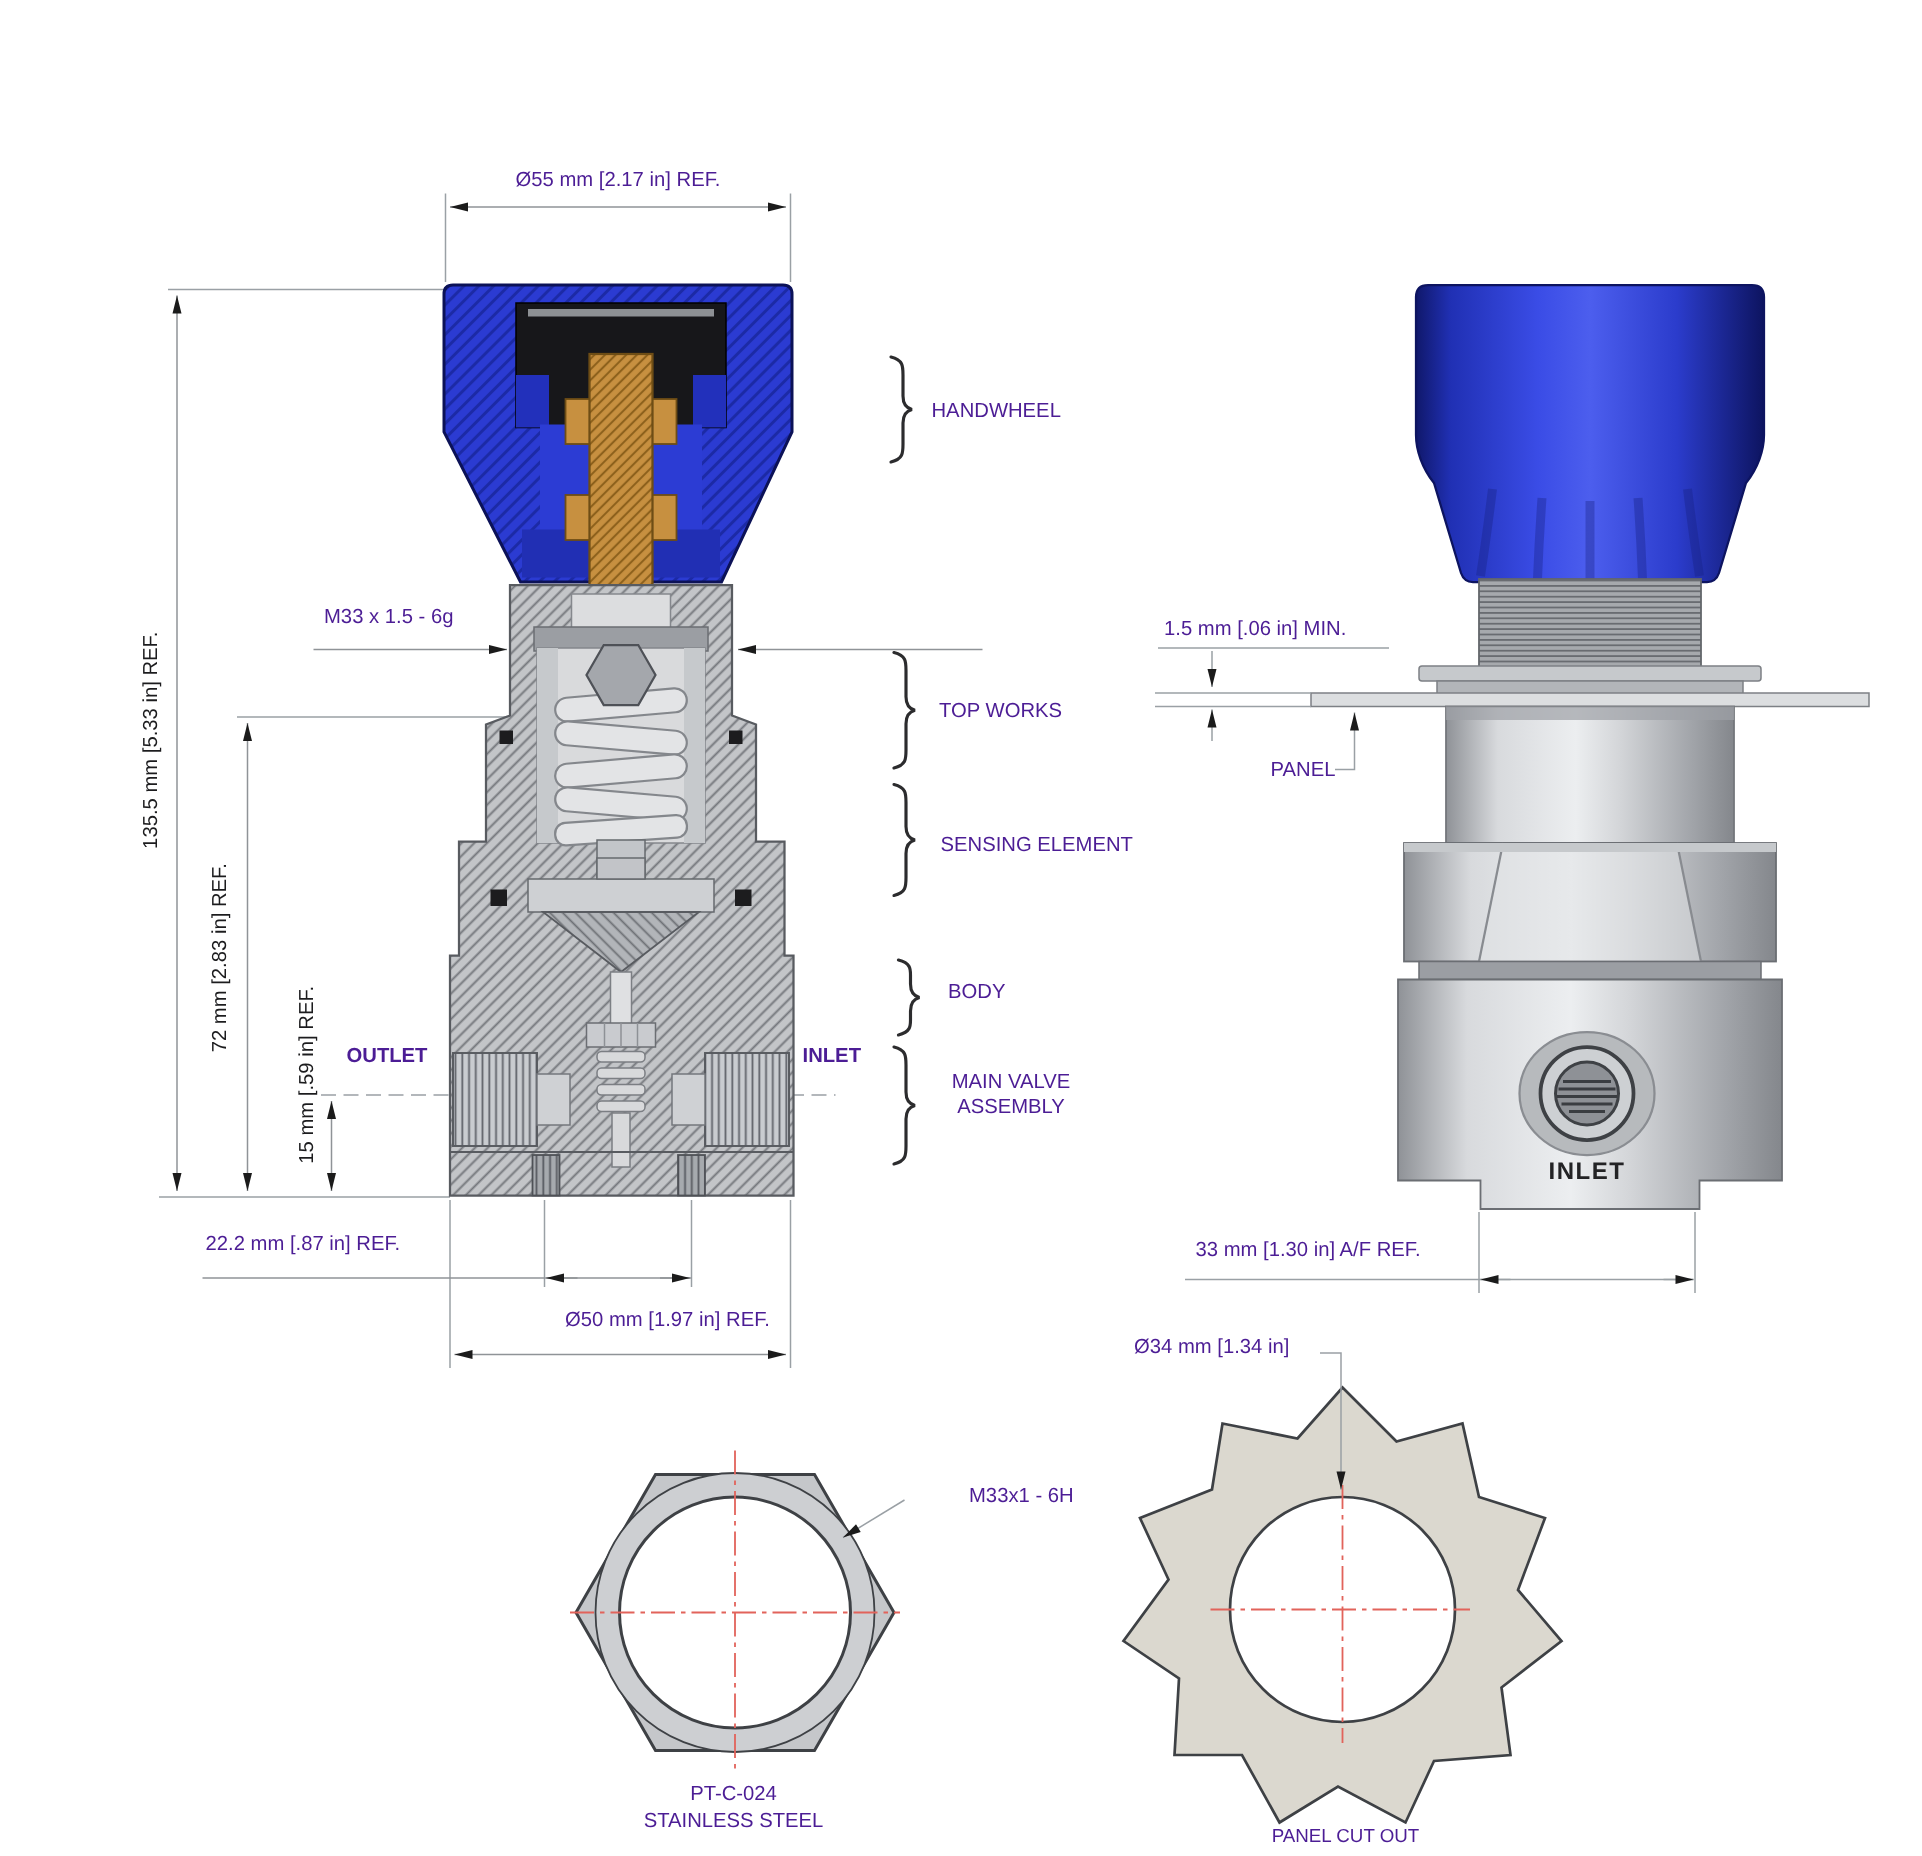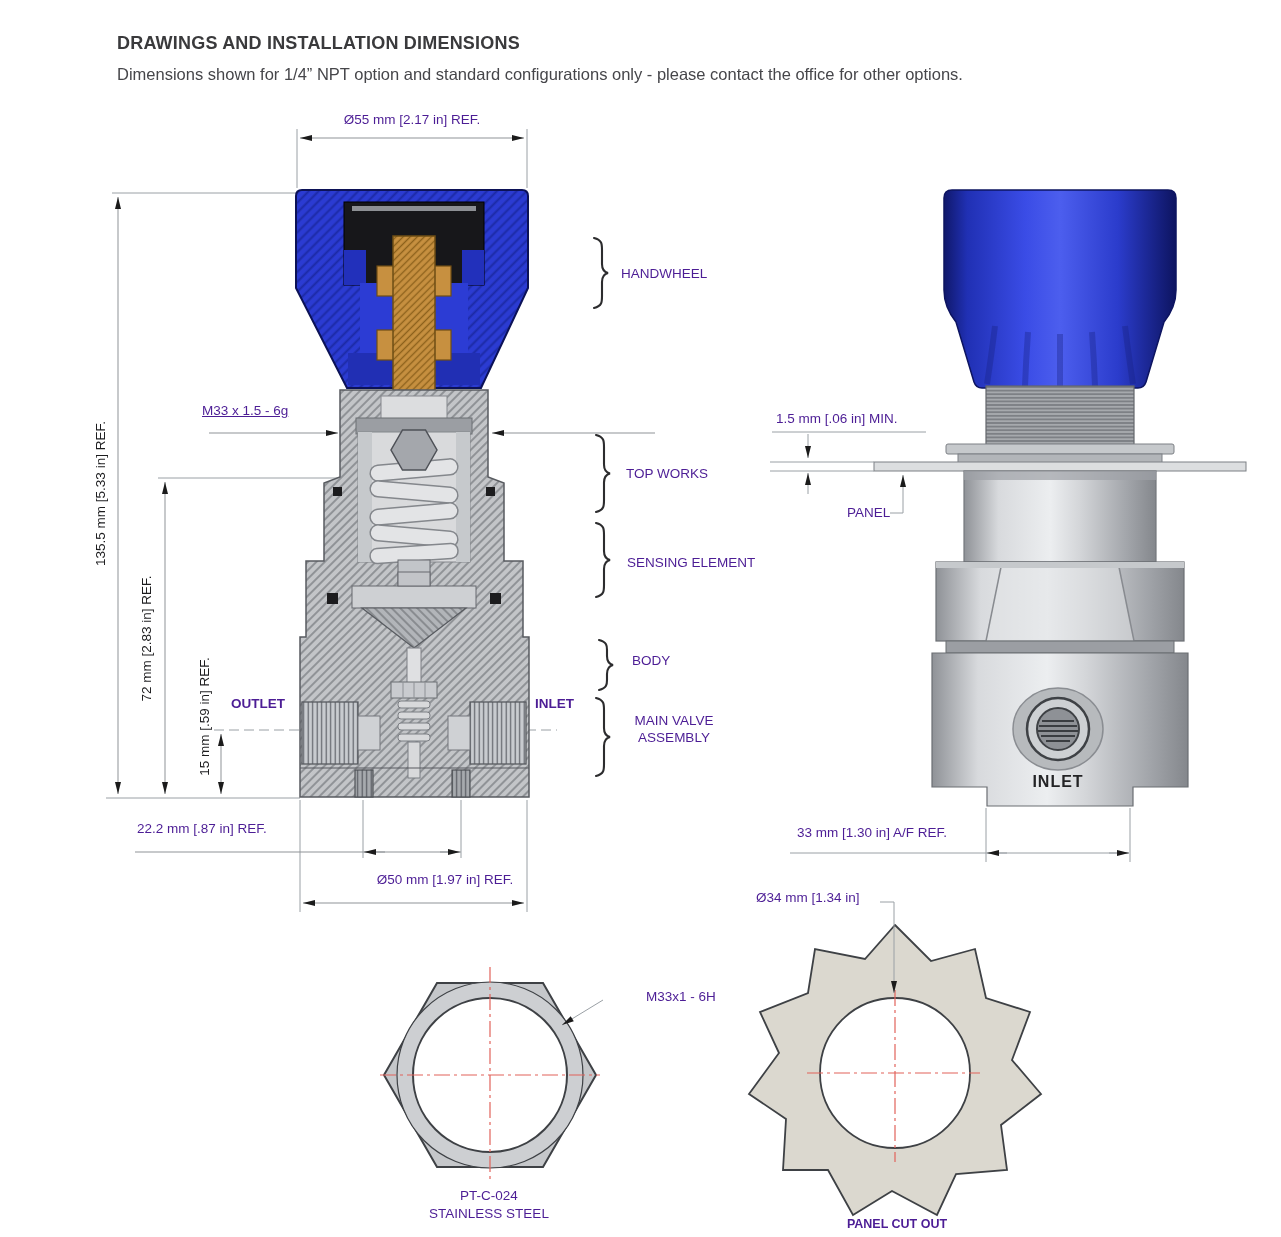--- a/index.html
+++ b/index.html
@@ -7,21 +7,21 @@
             font-family:"Liberation Sans", sans-serif; }
   svg.draw { position:absolute; left:0; top:0; }
   .title { position:absolute; left:117px; top:33px; font-size:18px; font-weight:bold;
            color:#3a3a3c; letter-spacing:.2px; white-space:nowrap; }
   .subtitle { position:absolute; left:117px; top:65px; font-size:16.5px; color:#46464a; white-space:nowrap; }
   .lbl { position:absolute; font-size:13.5px; color:#4c1d95; white-space:nowrap; line-height:1.25; }
   .b { font-weight:bold; }
   .ctr { text-align:center; }
   .vlabel { position:absolute; font-size:13.5px; color:#1c1c1e; white-space:nowrap;
             transform:rotate(-90deg); transform-origin:center center; text-align:center; }
-  .sm { font-size:12.5px;font-weight:bold; }
+  .sm { font-size:12.5px; }
   .inletmark { font-size:16px; font-weight:bold; letter-spacing:1px; color:#232325; }
 </style>
 </head>
 <body>
 
 <div class="canvas">
 
   <svg class="draw" width="1281" height="1237" viewBox="0 0 1281 1237">
     <defs>
       <pattern id="hatch" patternUnits="userSpaceOnUse" width="6" height="6" patternTransform="rotate(45)">
@@ -247,28 +247,26 @@
       <polygon points="895,925 931,961 975,949 986,998 1030,1012 1012,1060 1041,1094 1001,1125 1007,1170 956,1174 937,1215 892,1191 853,1215 828,1170 783,1170 786,1119 749,1094 779,1053 760,1012 808,993 815,949 865,959" fill="#dbd8cf" stroke="#3e4145" stroke-width="1.8"></polygon>
       <circle cx="895" cy="1073" r="75" fill="#ffffff" stroke="#3e4145" stroke-width="1.8"></circle>
       <g stroke="#e2635b" stroke-width="1.2" stroke-dasharray="16 4 3 4">
         <line x1="807" y1="1073" x2="980" y2="1073"></line>
         <line x1="895" y1="990" x2="895" y2="1162"></line>
       </g>
       <polyline points="880,902 894,902 894,993" fill="none" stroke="#9aa0a5" stroke-width="1" marker-end="url(#ah)"></polyline>
     </g>
   </svg>
 
-  <div class="title">DRAWINGS AND INSTALLATION DIMENSIONS</div>
-  <div class="subtitle">Dimensions shown for 1/4” NPT option and standard configurations only - please contact the office for other options.</div>
 
   <div class="lbl ctr" style="left:292px; top:112px; width:240px;">Ø55 mm [2.17 in] REF.</div>
   <div class="vlabel" style="left:13px; top:486px; width:174px;">135.5 mm [5.33 in] REF.</div>
   <div class="vlabel" style="left:68px; top:631px; width:156px;">72 mm [2.83 in] REF.</div>
   <div class="vlabel" style="left:134px; top:709px; width:140px;">15 mm [.59 in] REF.</div>
-  <div class="lbl" style="left:202px; top:403px;text-decoration:underline;">M33 x 1.5 - 6g</div>
+  <div class="lbl" style="left:216px; top:403px;">M33 x 1.5 - 6g</div>
   <div class="lbl b" style="left:231px; top:696px;">OUTLET</div>
   <div class="lbl b" style="left:535px; top:696px;">INLET</div>
   <div class="lbl" style="left:621px; top:266px;">HANDWHEEL</div>
   <div class="lbl" style="left:626px; top:466px;">TOP WORKS</div>
   <div class="lbl" style="left:627px; top:555px;">SENSING ELEMENT</div>
   <div class="lbl" style="left:632px; top:653px;">BODY</div>
   <div class="lbl ctr" style="left:607px; top:713px; width:134px;">
     <div>MAIN VALVE</div>
     <div>ASSEMBLY</div>
   </div>

